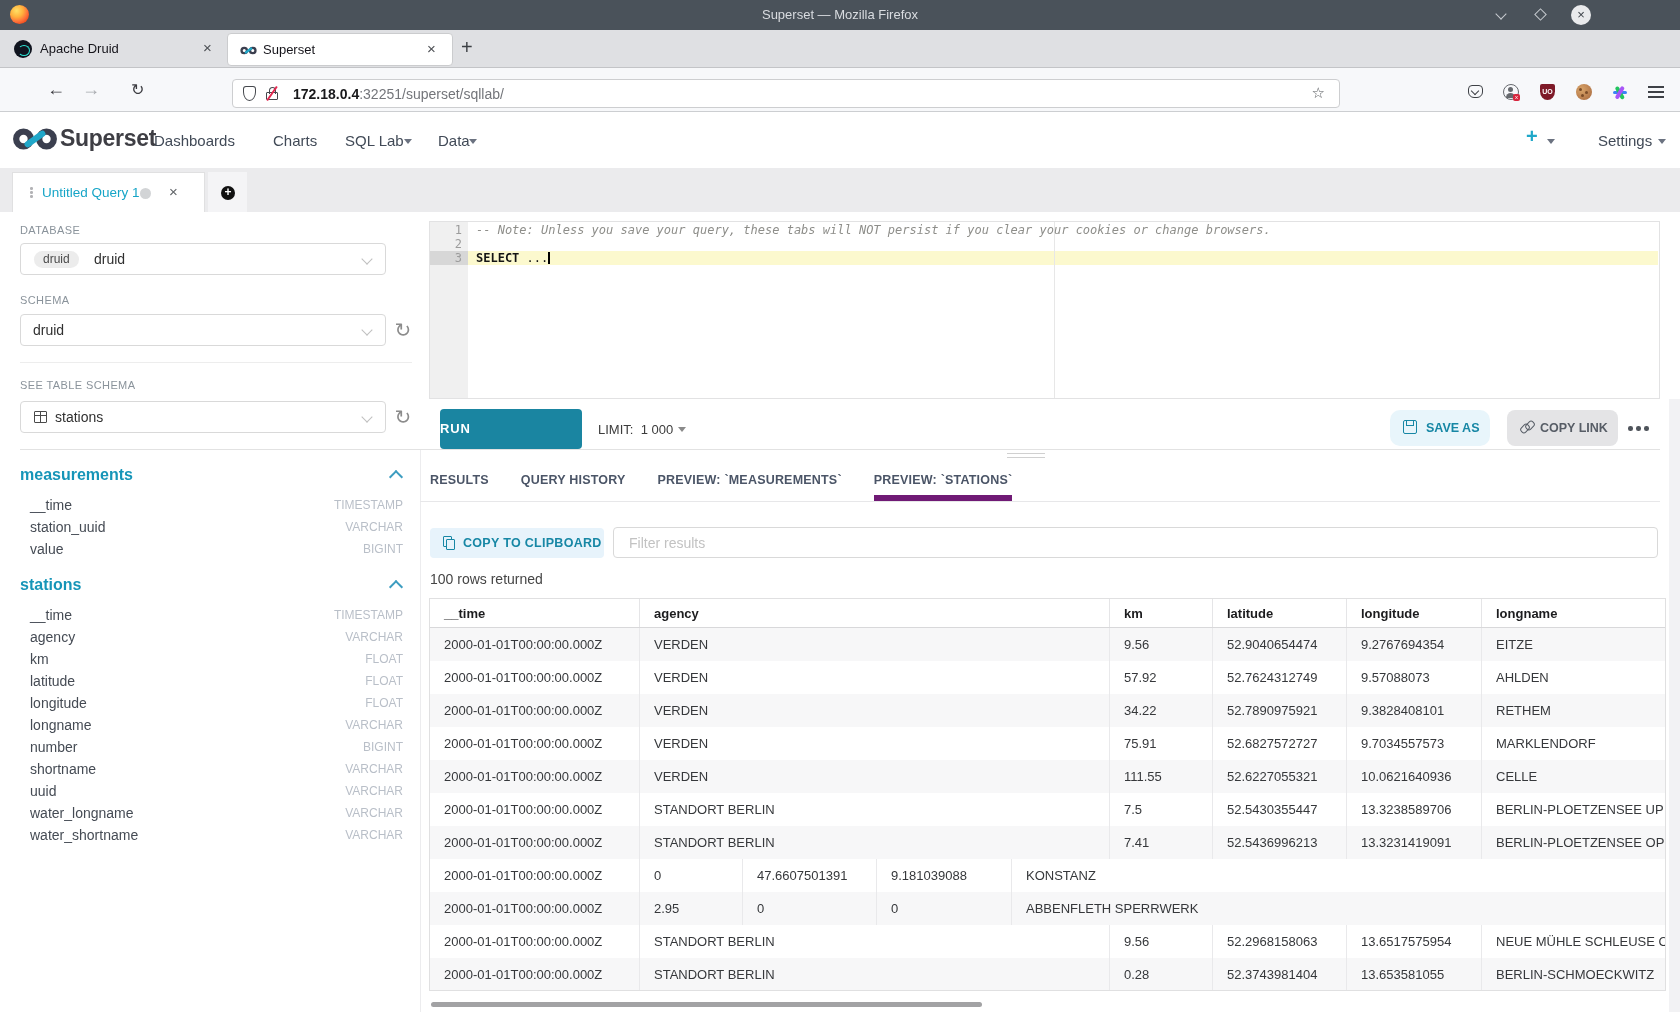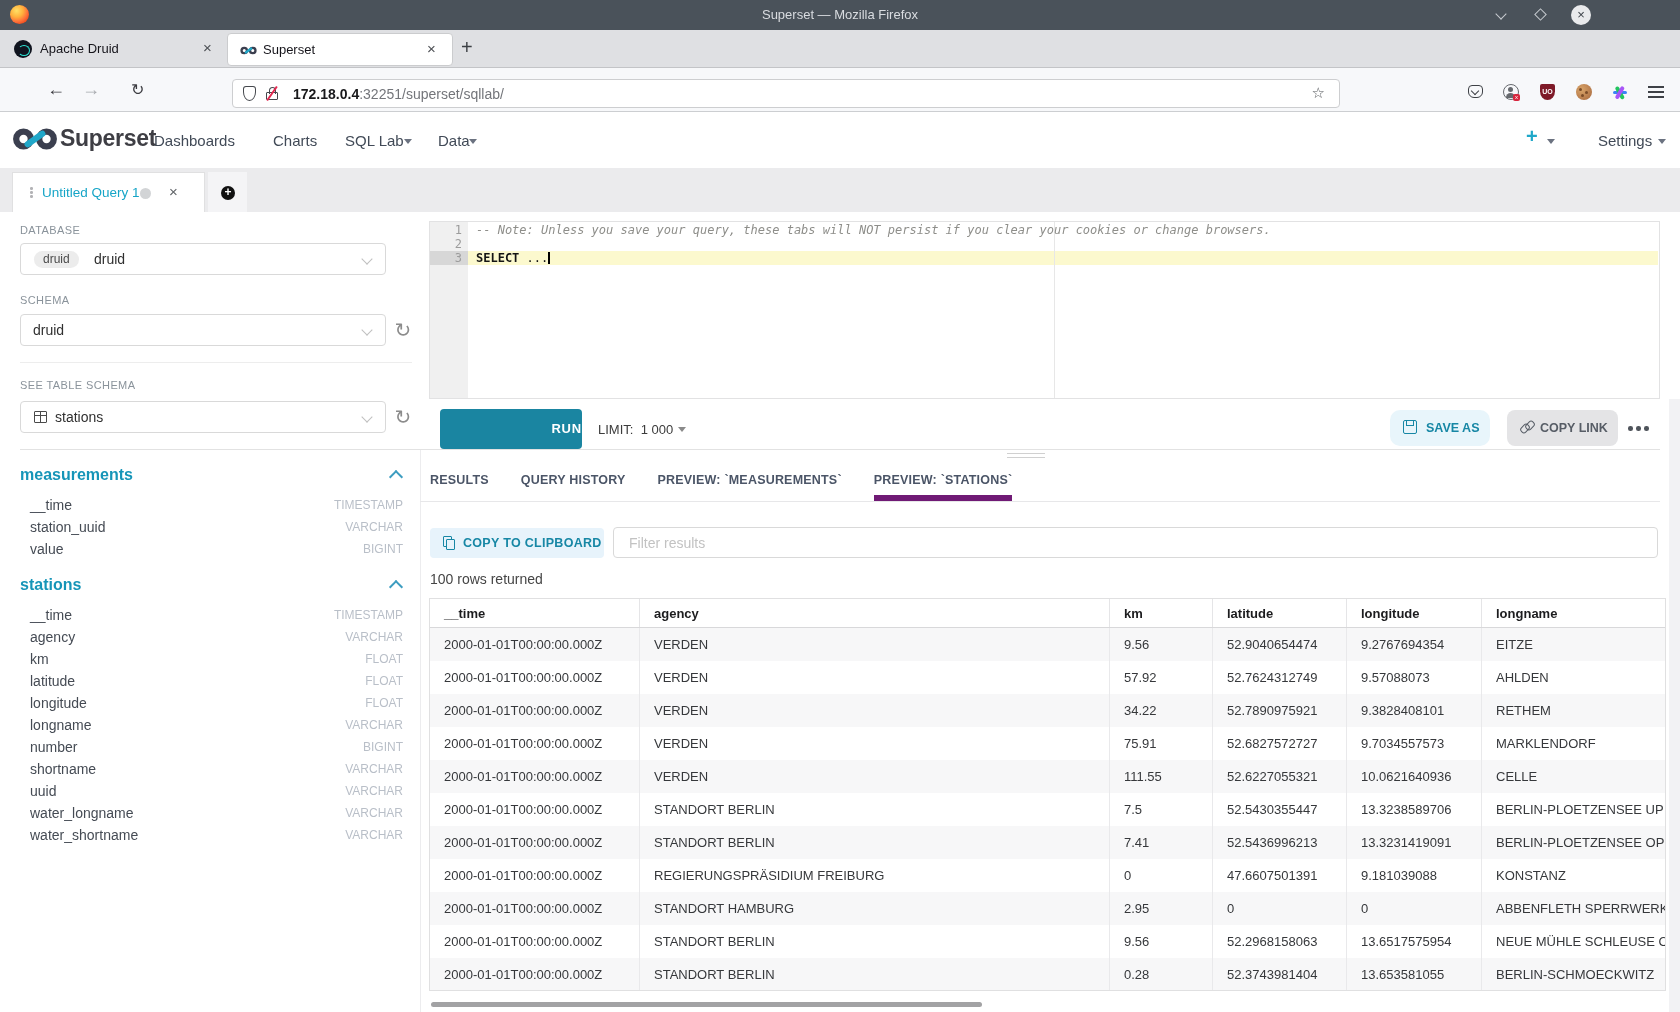--- a/index.html
+++ b/index.html
@@ -143,21 +143,21 @@
 #gutter-active { position:absolute; left:0; top:29px; width:38px; height:14px; background:#d7d7d7; }
 #active-line-bg { position:absolute; left:38px; top:29px; right:1px; height:14px; background:#fcf9ce; }
 #print-margin { position:absolute; left:624px; top:0; width:1px; height:176px; background:#e7e7e7; }
 .code-line { position:absolute; left:46px; height:14px; line-height:14px; white-space:pre; }
 #code1 { top:1px; color:#8e8e8a; font-style:italic; }
 #code3 { top:29px; color:#141414; }
 #sql-keyword { font-weight:700; }
 #cursor { display:inline-block; width:2px; height:12px; background:#000; vertical-align:-2px; }
 
 #run-btn { position:absolute; left:440px; top:409px; width:142px; height:40px; background:#1a85a1; border-radius:4px;
-  color:#fff; font-size:13px; font-weight:700; letter-spacing:0.8px; text-align:right; line-height:40px; }
+  color:#fff; font-size:13px; font-weight:700; letter-spacing:0.8px; text-align:left; line-height:40px; }
 #limit-wrap { position:absolute; left:598px; top:422px; font-size:13px; color:#3c3c3c; }
 #limit-caret { position:absolute; left:678px; top:427px; width:0; height:0;
   border-left:4px solid transparent; border-right:4px solid transparent; border-top:5px solid #8a8a8a; }
 #saveas-btn { position:absolute; left:1390px; top:410px; width:100px; height:36px; background:#e8f5fb; border-radius:10px; }
 #saveas-icon { position:absolute; left:13px; top:10px; width:14px; height:14px; border:1.6px solid #1787a5; border-radius:2px; }
 #saveas-icon:before { content:""; position:absolute; left:2px; top:0; width:6px; height:4px; border:1.4px solid #1787a5; border-top:none; }
 #saveas-label { position:absolute; left:36px; top:11px; font-size:12.5px; font-weight:700; color:#1787a5; }
 #copylink-btn { position:absolute; left:1507px; top:410px; width:111px; height:36px; background:#e4e4e6; border-radius:8px; }
 #copylink-icon { position:absolute; left:12px; top:10px; width:15px; height:15px; }
 #copylink-icon:before { content:""; position:absolute; left:1px; top:5px; width:8px; height:5px;
@@ -502,29 +502,27 @@
       <div class="trow tbody-row">
       <div class="c0">2000-01-01T00:00:00.000Z</div>
       <div class="c1">STANDORT BERLIN</div>
       <div class="c2">7.41</div>
       <div class="c3">52.5436996213</div>
       <div class="c4">13.3231419091</div>
       <div class="c5">BERLIN-PLOETZENSEE OP</div>
     </div>
       <div class="trow tbody-row">
       <div class="c0">2000-01-01T00:00:00.000Z</div>
-      <div class="c1">REGIERUNGSPRÄSIDIUM FREIBURG</div>
       <div class="c2">0</div>
       <div class="c3">47.6607501391</div>
       <div class="c4">9.181039088</div>
       <div class="c5">KONSTANZ</div>
     </div>
       <div class="trow tbody-row">
       <div class="c0">2000-01-01T00:00:00.000Z</div>
-      <div class="c1">STANDORT HAMBURG</div>
       <div class="c2">2.95</div>
       <div class="c3">0</div>
       <div class="c4">0</div>
       <div class="c5">ABBENFLETH SPERRWERK</div>
     </div>
       <div class="trow tbody-row">
       <div class="c0">2000-01-01T00:00:00.000Z</div>
       <div class="c1">STANDORT BERLIN</div>
       <div class="c2">9.56</div>
       <div class="c3">52.2968158063</div>

